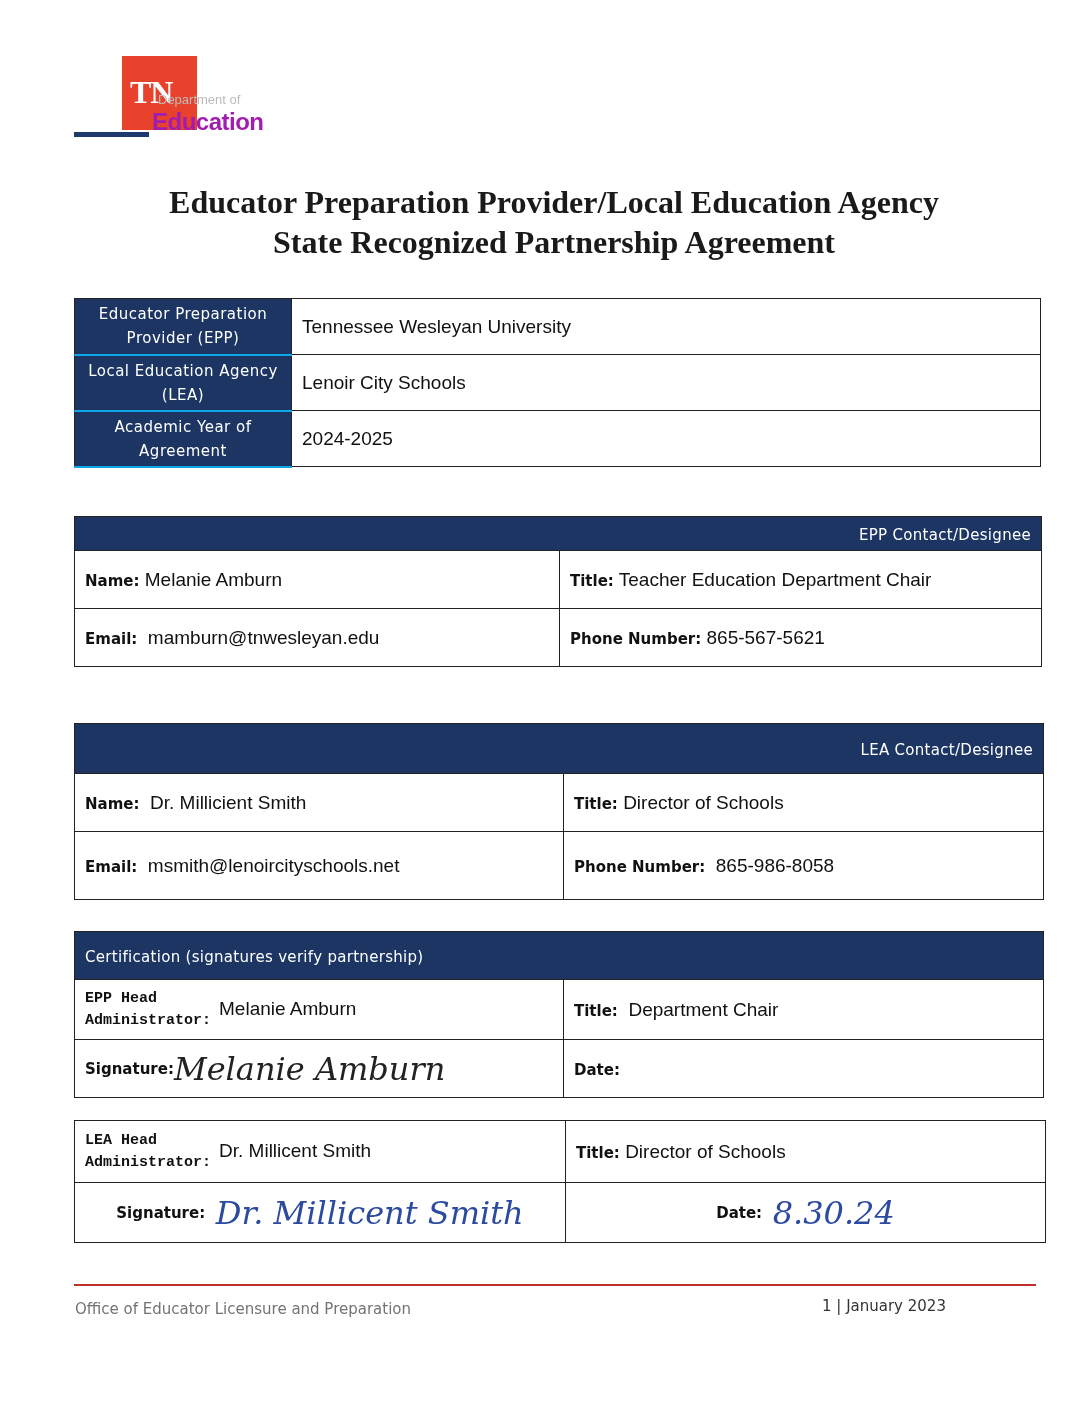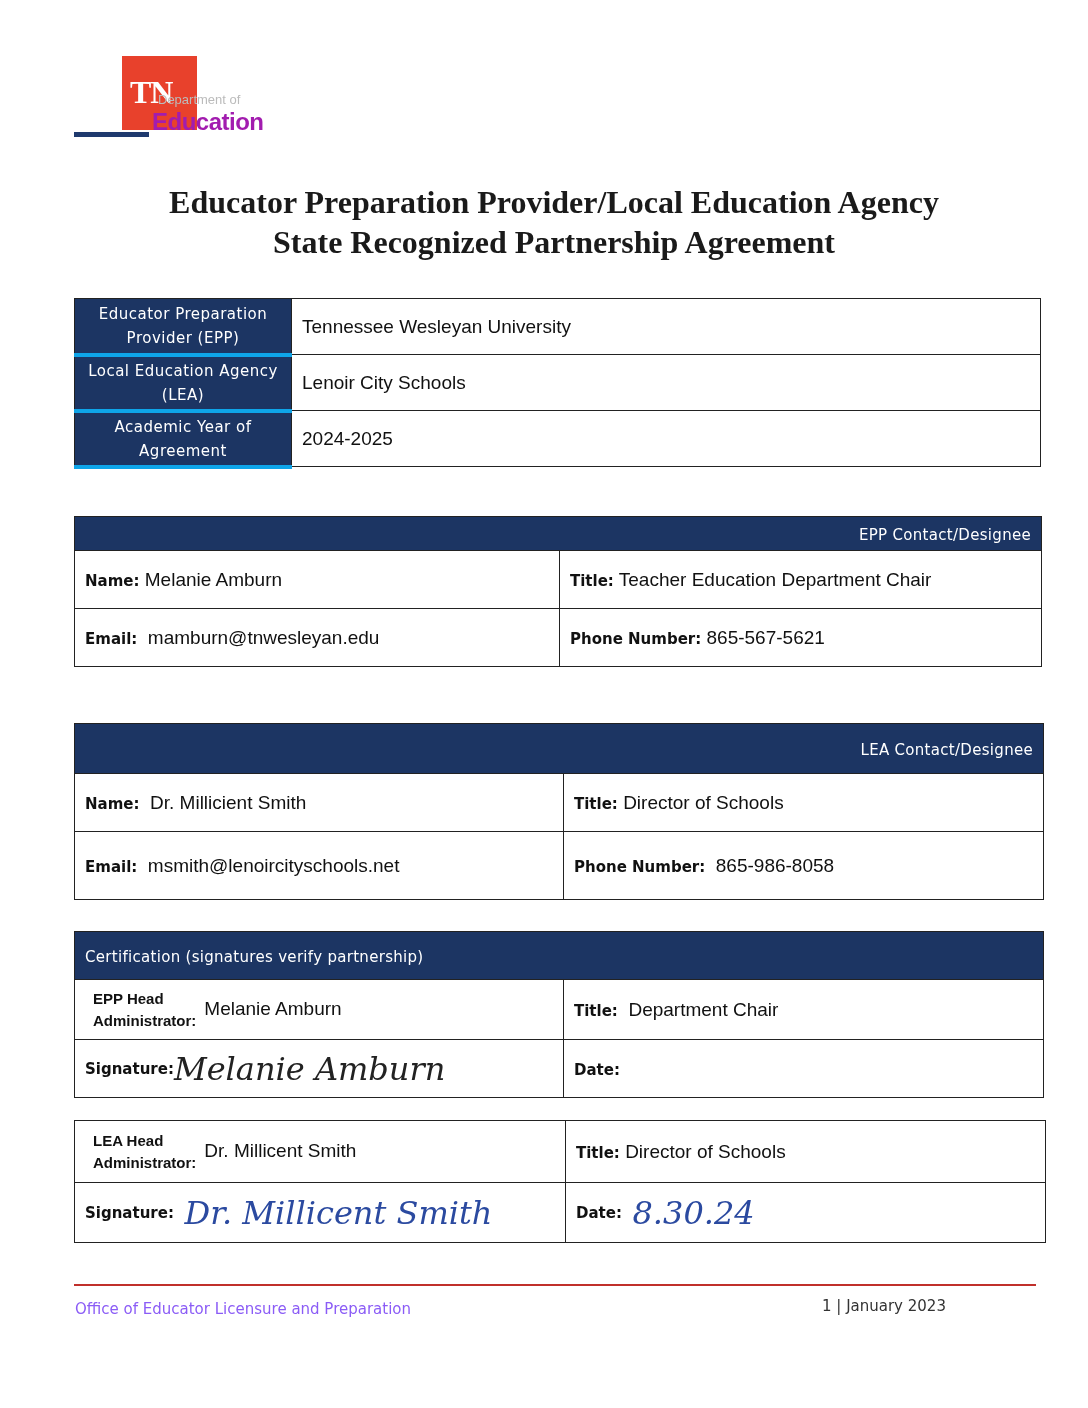--- a/index.html
+++ b/index.html
@@ -11,27 +11,27 @@
   .logo-dept { position:absolute; left:84px; top:36px; font-size:13px; color:#bbb; white-space:nowrap; }
   .logo-edu { position:absolute; left:78px; top:52px; font-size:24px; font-weight:bold; color:#a21caf; white-space:nowrap; letter-spacing:-0.5px; }
   .title { position:absolute; left:0; width:1108px; text-align:center; font-family:"Liberation Serif", serif; font-weight:bold; font-size:32px; color:#1a1a1a; }
   .t1 { top:184px; }
   .t2 { top:224px; }
   table { position:absolute; border-collapse:collapse; }
   td { border:1.5px solid #222; padding:0 10px; vertical-align:middle; font-size:19px; }
   .navy { background:#1c3563; color:#fff; }
   .lbl { font-family:"DejaVu Sans", sans-serif; font-weight:bold; font-size:15px; }
   .hdrtxt { font-family:"DejaVu Sans", sans-serif; font-size:15px; color:#fff; letter-spacing:0.3px; }
-  .info td.navy { text-align:center; font-family:"DejaVu Sans", sans-serif; font-size:15px; line-height:24px; letter-spacing:0.5px; border-bottom:4px solid #0ea5e9; }
-  .admin-lbl { display:inline-block; vertical-align:middle; font-family:Liberation Sans, sans-serif; font-weight:bold; font-size:15px; line-height:22px; margin-right:8px;margin-left:8px; }
+  .info td.navy { text-align:center; font-family:"DejaVu Sans", sans-serif; font-size:15px; line-height:24px; letter-spacing:0.5px; border-bottom:2px solid #0ea5e9; }
+  .admin-lbl { display:inline-block; vertical-align:middle; font-family:Liberation Mono, monospace; font-weight:bold; font-size:15px; line-height:22px; margin-right:8px; }
   .sig { font-family:"DejaVu Serif", serif; font-style:italic; font-size:32px; vertical-align:middle; }
   .sig1 { color:#222; }
   .sig2 { color:#2b4aa0; }
   .footer-line { position:absolute; left:74px; top:1284px; width:962px; height:2px; background:#c0302b; }
-  .footer-left { position:absolute; left:75px; top:1300px; font-size:15px; color:#8b5cf6; font-family:"DejaVu Sans", sans-serif; }
+  .footer-left { position:absolute; left:75px; top:1300px; font-size:15px; color:#737373; font-family:"DejaVu Sans", sans-serif; }
   .footer-right { position:absolute; left:822px; top:1297px; font-size:15px; color:#333; font-family:"DejaVu Sans", sans-serif; }
 </style>
 </head>
 <body>
 
 <div class="logo">
   <div class="logo-box">
       <span>TN</span>
     </div>
   <div class="logo-bar"></div>
@@ -110,21 +110,21 @@
   </table>
 
 <table style="left:74px; top:1120px; width:972px;">
   <tbody>
       <tr style="height:62px;">
     <td style="width:470px;">
       <span class="admin-lbl"><span>LEA Head</span><br><span>Administrator:</span></span><span>Dr. Millicent Smith</span>
     </td>
     <td><span class="lbl">Title:</span> <span>Director of Schools</span></td>
   </tr>
-  <tr style="height:60px;">
+  <tr style="height:60px;text-align:center;">
     <td><span class="lbl">Signature:</span>&nbsp; <span class="sig sig2">Dr. Millicent Smith</span></td>
     <td><span class="lbl">Date:</span>&nbsp; <span class="sig sig2">8.30.24</span></td>
   </tr>
 </tbody>
   </table>
 
 <div class="footer-line"></div>
 <div class="footer-left">Office of Educator Licensure and Preparation</div>
 <div class="footer-right">1 | January 2023</div>
 

